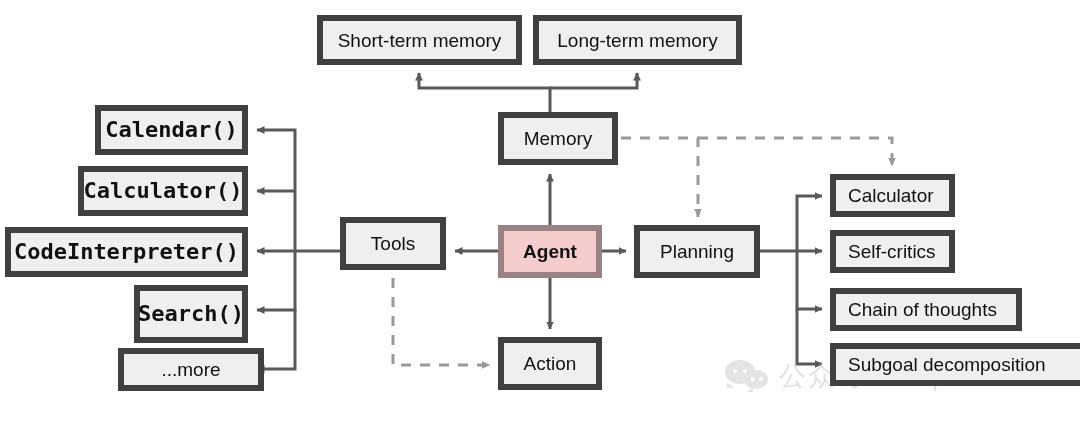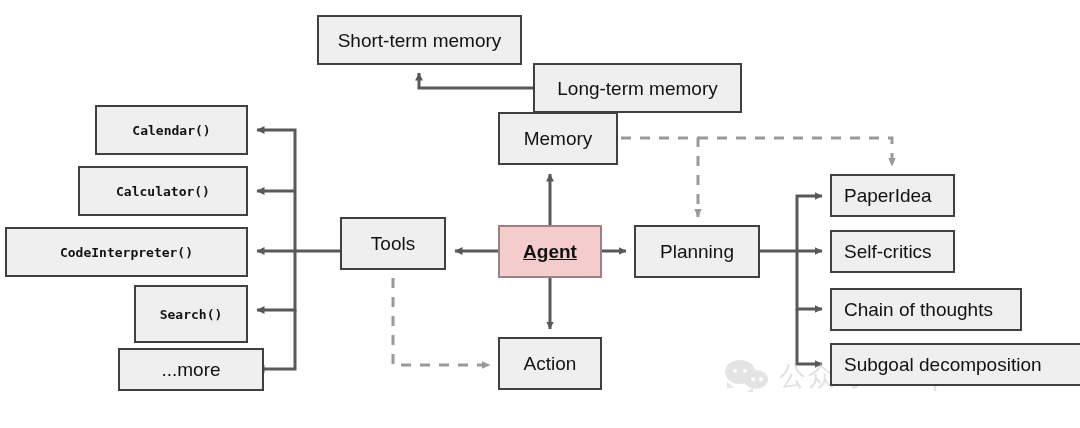--- a/index.html
+++ b/index.html
@@ -21,34 +21,34 @@
     position: absolute;
     left: 0;
     top: 0;
     width: 1080px;
     height: 428px;
   }
   .node {
     position: absolute;
     box-sizing: border-box;
     background: #efefef;
-    border: 2px solid #404040;
+    border: 6px solid #404040;
     display: flex;
     align-items: center;
     justify-content: center;
     color: #111111;
     font-size: 19px;
     line-height: 1;
     z-index: 3;
     white-space: nowrap;
   }
   .node.mono {
     font-family: "DejaVu Sans Mono", "Liberation Mono", monospace;
     font-weight: bold;
-    font-size: 13px;
+    font-size: 22px;
     letter-spacing: 0px;
   }
   .node.agent {
     background: #f4cccc;
     border-color: #9a8282;
     font-weight: bold;
   }
   .node.more {
     font-size: 19px;
   }
@@ -170,29 +170,29 @@
 
       <path d="M602,138 L698,138 L698,217" marker-end="url(#arrowDash)"></path>
       <path d="M698,138 L892,138 L892,166" marker-end="url(#arrowDash)"></path>
     </g>
   </svg>
 
   <div class="node" style="left:317px; top:15px; width:205px; height:50px;">
     <span>Short-term memory</span>
   </div>
 
-  <div class="node" style="left:533px; top:15px; width:209px; height:50px;margin-top:48px;">
+  <div class="node" style="left:533px; top:15px; width:209px; height:50px;">
     <span>Long-term memory</span>
   </div>
 
   <div class="node" style="left:498px; top:112px; width:120px; height:53px;">
     <span>Memory</span>
   </div>
 
-  <div class="node agent" style="left:498px; top:225px; width:104px; height:53px;text-decoration:underline;">
+  <div class="node agent" style="left:498px; top:225px; width:104px; height:53px;">
     <span>Agent</span>
   </div>
 
   <div class="node" style="left:340px; top:217px; width:106px; height:53px;">
     <span>Tools</span>
   </div>
 
   <div class="node" style="left:498px; top:337px; width:104px; height:53px;">
     <span>Action</span>
   </div>
@@ -215,21 +215,21 @@
 
   <div class="node mono" style="left:134px; top:285px; width:114px; height:58px;">
     <span>Search()</span>
   </div>
 
   <div class="node more" style="left:102px; top:348px; width:146px; height:43px;margin-left:16px;">
     <span>...more</span>
   </div>
 
   <div class="node leftpad" style="left:830px; top:174px; width:125px; height:43px;">
-    <span>PaperIdea</span>
+    <span>Calculator</span>
   </div>
 
   <div class="node leftpad" style="left:830px; top:230px; width:125px; height:43px;">
     <span>Self-critics</span>
   </div>
 
   <div class="node leftpad" style="left:830px; top:288px; width:192px; height:43px;">
     <span>Chain of thoughts</span>
   </div>
 

